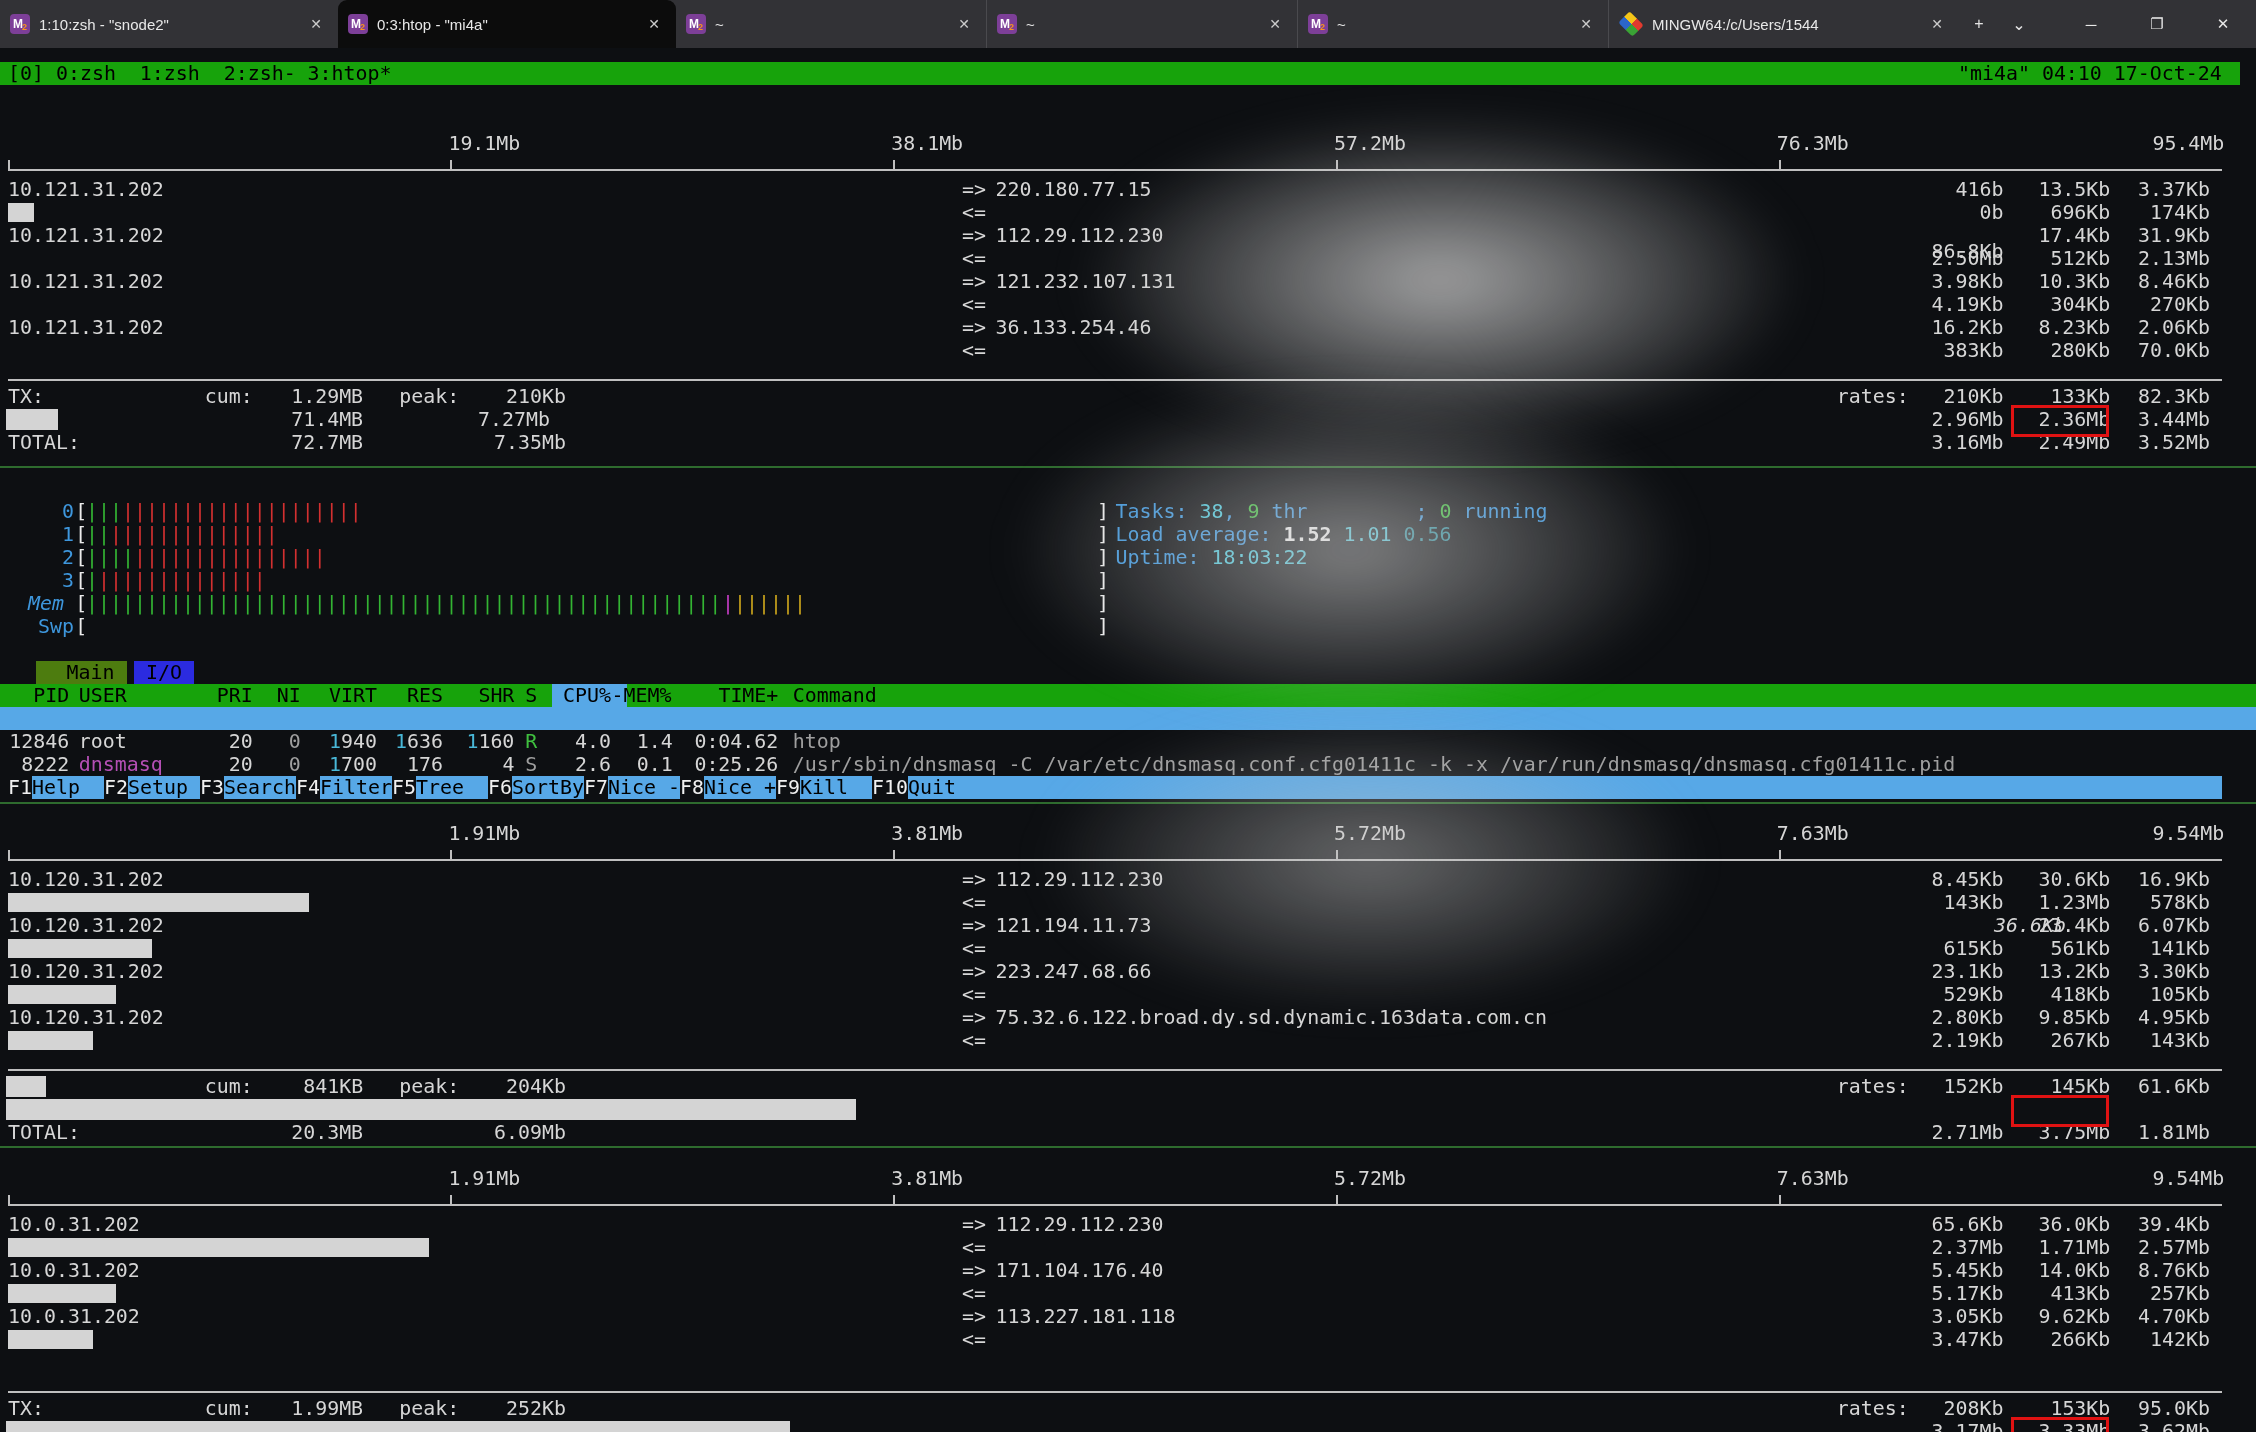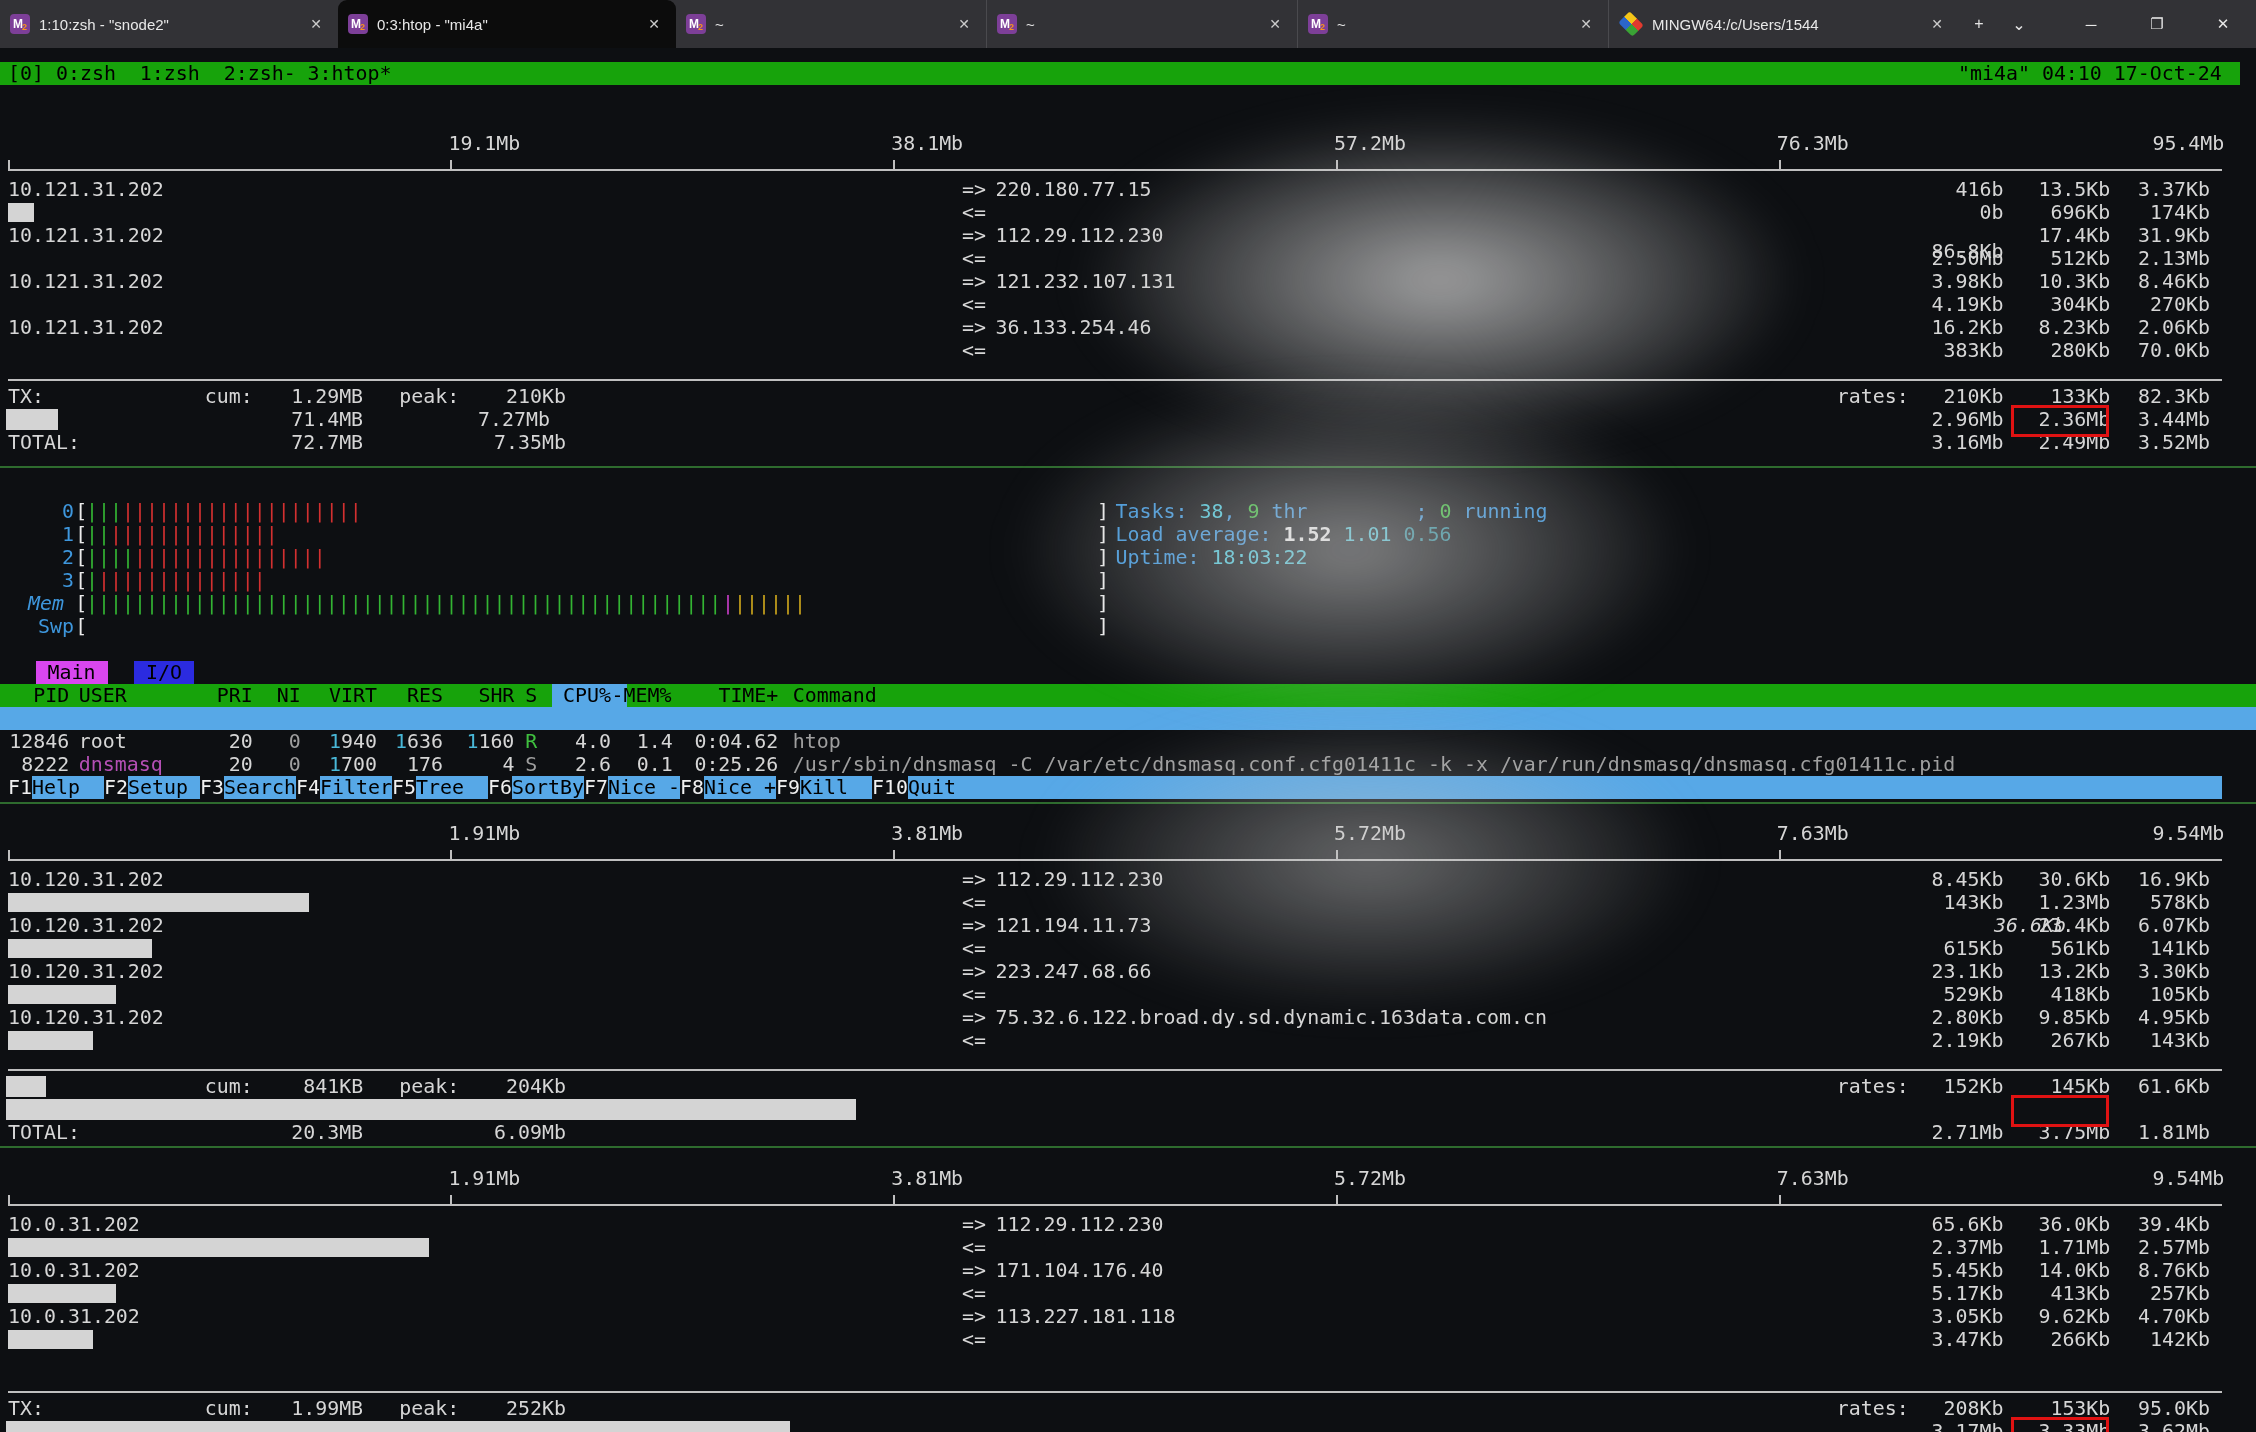--- a/index.html
+++ b/index.html
@@ -27,21 +27,21 @@
   #wincontrols{margin-left:auto;display:flex;}
   .wbtn{width:66px;display:flex;align-items:center;justify-content:center;color:#e8e8e8;font-size:15px;}
   
   #term{position:absolute;left:0;top:48px;width:2256px;height:1384px;font-size:19.92px;line-height:23px;}
   .line{position:absolute;left:0;width:2256px;height:23px;white-space:pre;}
   .line span{position:absolute;top:0;white-space:pre;}
   .fg{color:#d6d6d6}.dim{color:#9f9f9f}.blk{color:#000}
   .hblue{color:#3e97dd}.hcyan{color:#4ac8dc}.hteal{color:#2e8f9e}.hgreen{color:#3fbf3f}
   .hwhite{color:#f4f4f4;font-weight:bold}.cyan1{color:#49b8d8}.mag{color:#b44fb4}
   .gbar{color:#33b433}.rbar{color:#d23030}.ybar{color:#c8a21c}.mbar{color:#c33cc3}.brk{color:#ececec}
-  .tabmain{background:#d946ef;color:#000;}
+  .tabmain{background:#4d7c0f;color:#000;padding-left:19px;}
   .tabio{background:#2b2be0;color:#000;}
   .fkk{color:#f0f0f0}.fkl{background:#57a8e7;color:#000;}
   .wbar{position:absolute;background:#d4d4d4;}
   .bgfill{position:absolute;height:23px;}
   .redbox{position:absolute;border:3px solid #e01212;z-index:7;}
   .hline{position:absolute;height:2px;background:#bfbfbf;}
   .tick{position:absolute;width:2px;height:9px;background:#bfbfbf;}
   .paneborder{position:absolute;left:0;width:2256px;height:2px;background:#2e6b2e;}
   #tmuxbar{position:absolute;left:0;top:62px;width:2240px;height:23px;background:#17a30b;}
   #tmuxbar span{position:absolute;top:0;color:#000;font-size:19.92px;line-height:23px;white-space:pre;}

